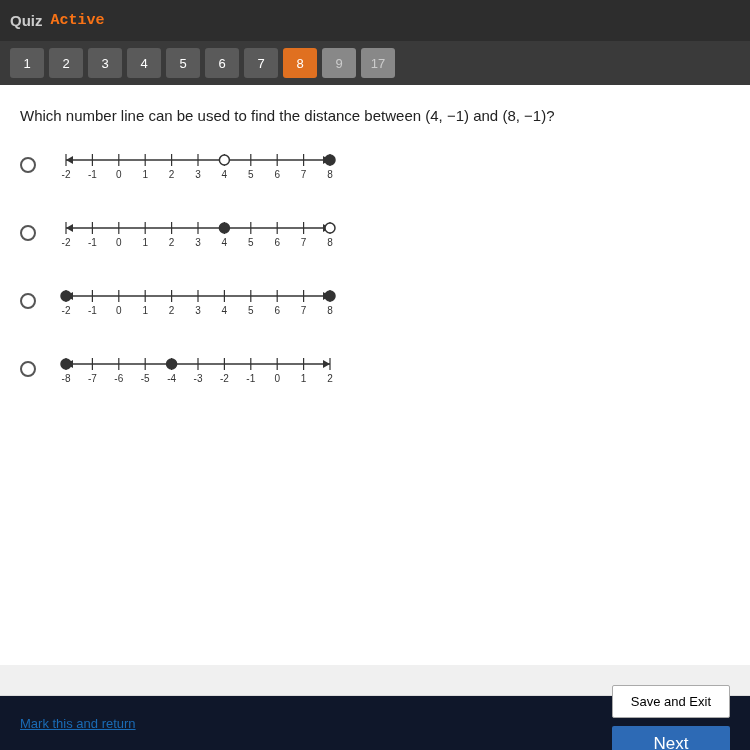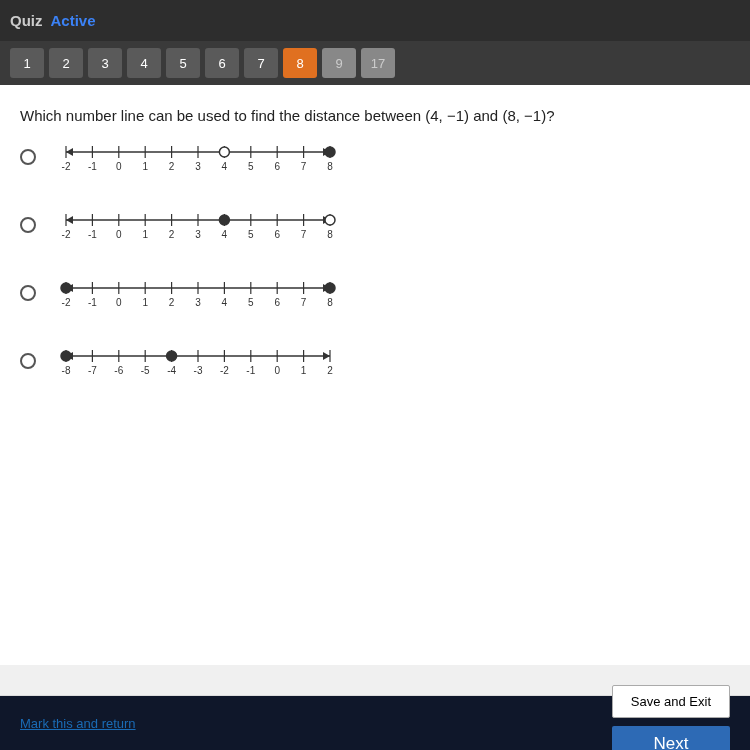--- a/index.html
+++ b/index.html
@@ -17,21 +17,22 @@
     #topbar .quiz-label {
       font-size: 15px;
       font-weight: bold;
       color: #ccc;
       margin-right: 8px;
       text-align: right;
     }
     #topbar .active-label {
       font-size: 15px;
       font-weight: bold;
-      color: #3b82f6;
+      color: #f97316;
+      font-family: Liberation Mono, monospace;
     }
 
     
     #question-nav {
       background: #3a3a3a;
       height: 44px;
       display: flex;
       align-items: center;
       padding: 0 10px;
       gap: 5px;
@@ -62,21 +63,21 @@
     #main-content {
       background: white;
       padding: 20px 20px 10px 20px;
       min-height: 580px;
       position: relative;
     }
 
     .question-text {
       font-size: 15px;
       color: #222;
-      margin-bottom: 8px;
+      margin-bottom: 16px;
       line-height: 1.4;
     }
 
     
     .answer-option {
       display: flex;
       align-items: center;
       margin-bottom: 22px;
     }
     .radio-circle {

